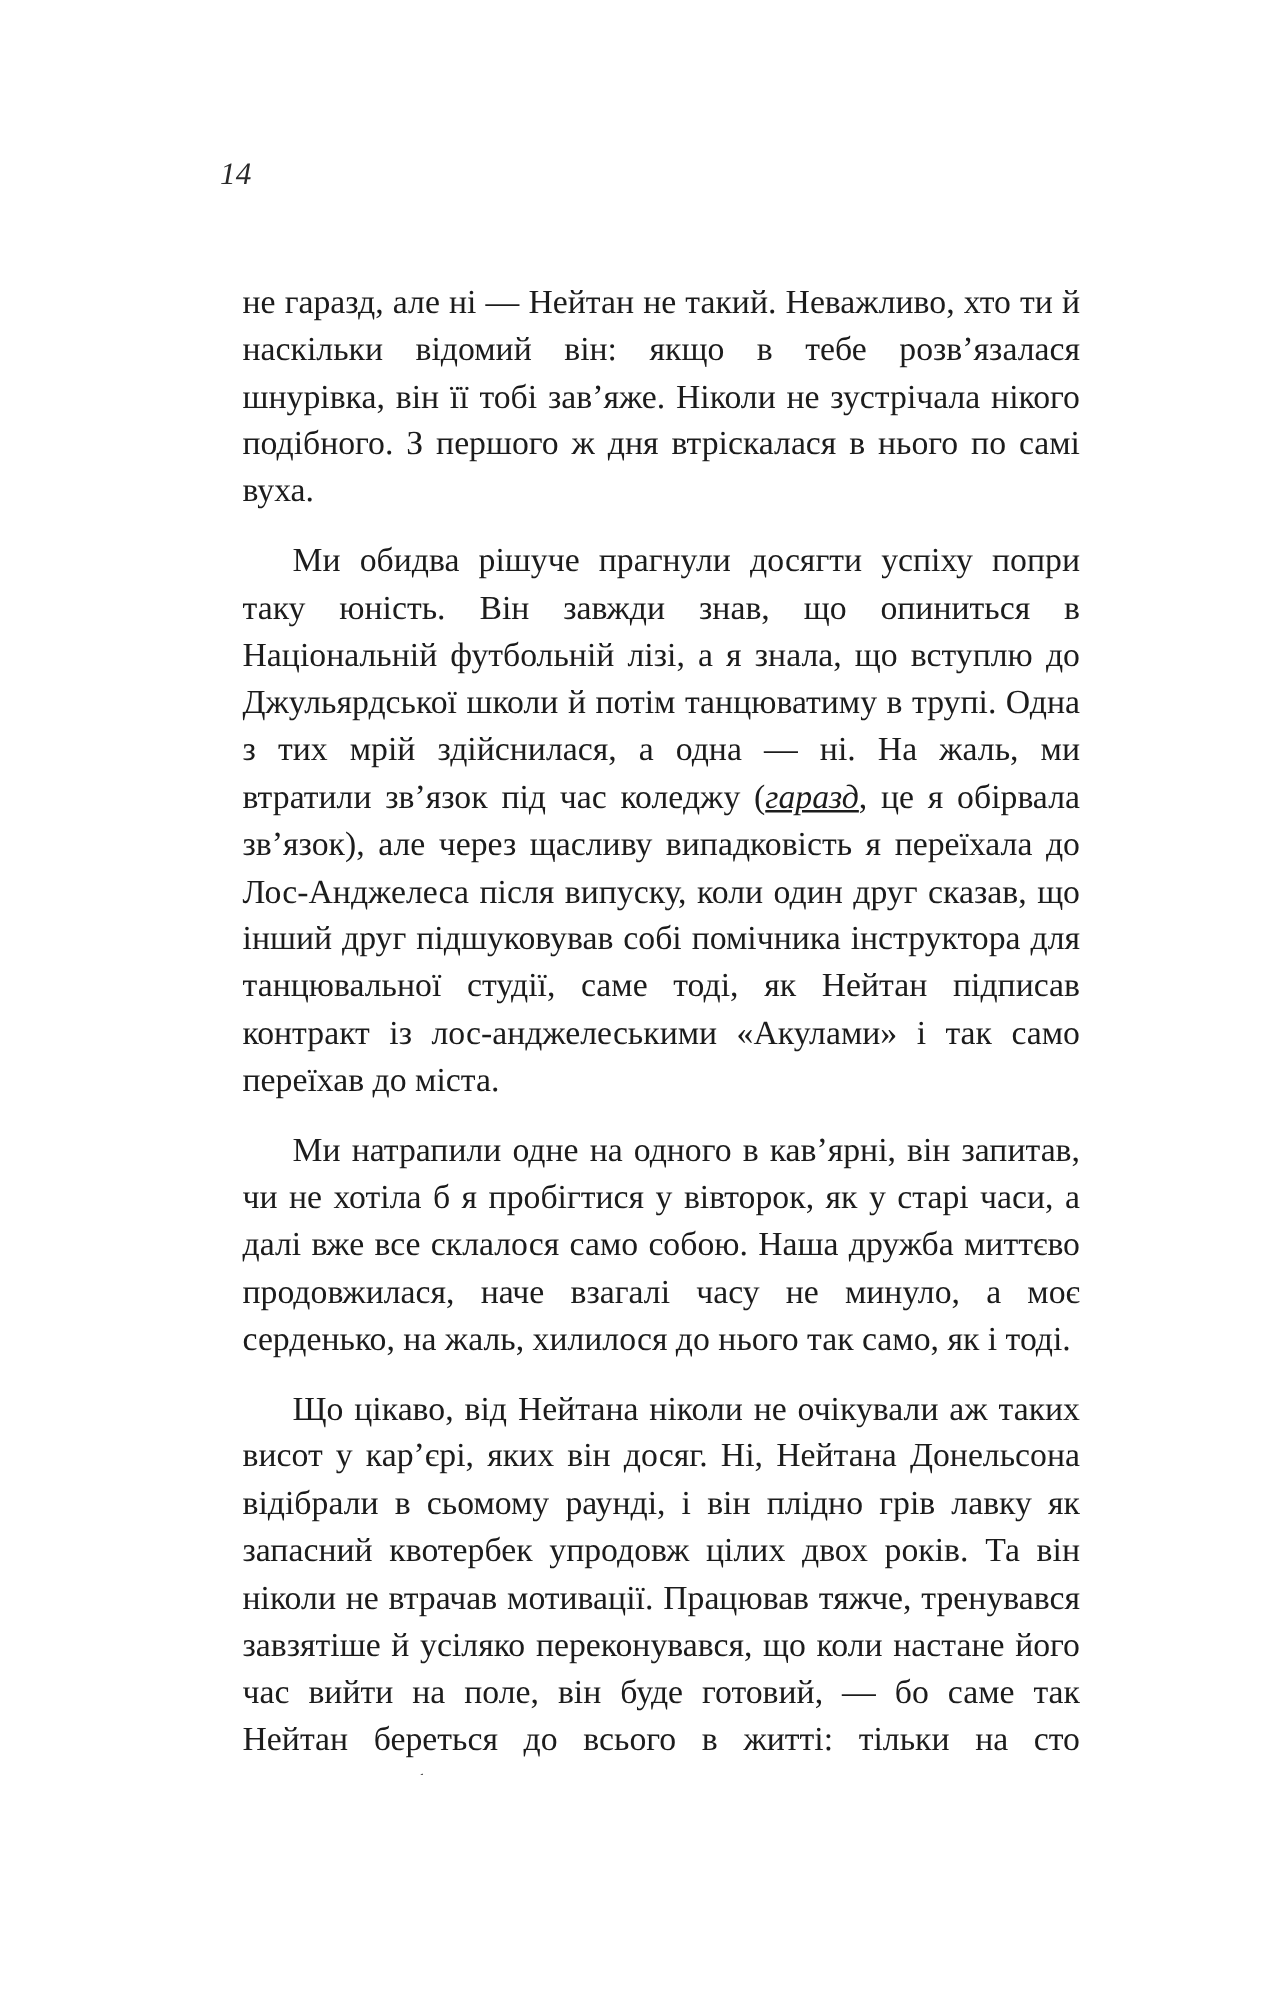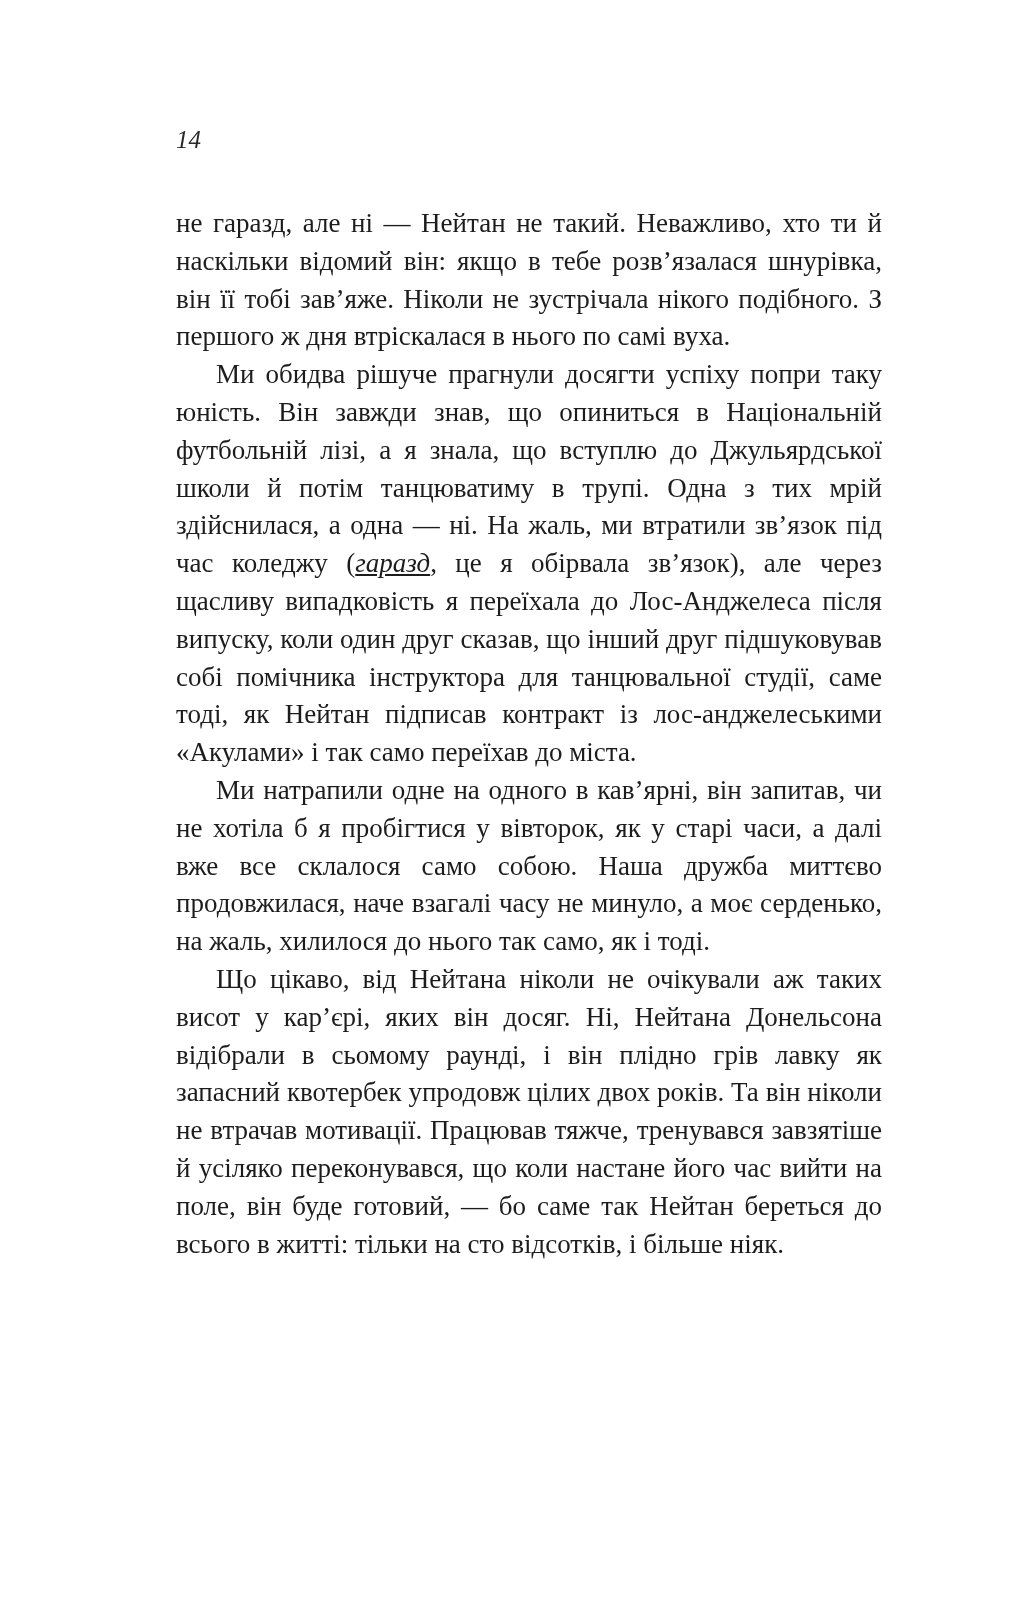--- a/index.html
+++ b/index.html
@@ -29,21 +29,21 @@
     left: 176px;
     top: 205px;
     width: 706px;
     font-size: 27px;
     line-height: 37.8px;
     text-align: justify;
     hyphens: auto;
     -webkit-hyphens: auto;
   }
   .text-block p {
-    margin: 0;
+    margin: 18px;
     padding: 0;
   }
   .text-block p.indent {
     text-indent: 40px;
   }
   .seg-italic {
     font-style: italic;
     text-decoration: underline;
   }
 </style>

